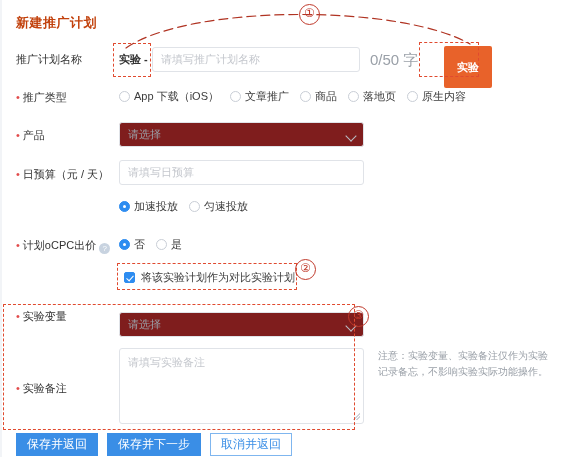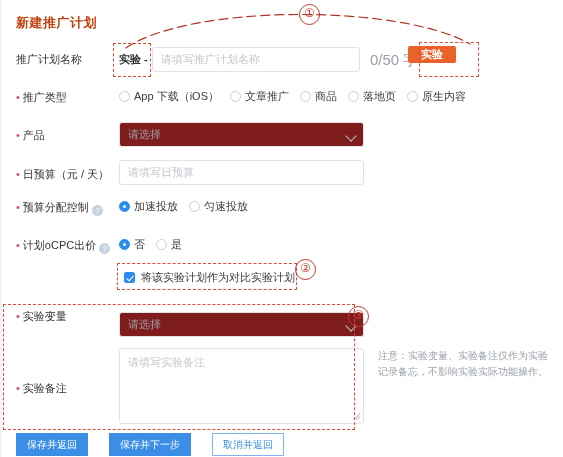--- a/index.html
+++ b/index.html
@@ -57,22 +57,22 @@
     font-size:11px;font-weight:bold;color:#333;line-height:25px;
   }
   .name-input{
     position:absolute;left:152px;top:47px;width:208px;
   }
   .counter{
     position:absolute;left:370px;top:47px;
     font-size:15px;color:#9aa0a8;line-height:25px;white-space:nowrap;
   }
   .exp-btn{
-    position:absolute;left:408px;top:46px;
-    width:48px;height:17px;
+    position:absolute;left:444px;top:46px;
+    width:48px;height:42px;
     background:#e8622a;color:#ffffff;
     border:none;border-radius:2px;
     font-size:11px;font-weight:bold;
     font-family:"Liberation Sans",sans-serif;
     cursor:pointer;
     display:flex;align-items:center;justify-content:center;
   }
 
   
   .radio-group{position:absolute;display:flex;align-items:center;}
@@ -124,24 +124,24 @@
 
   
   .note{
     position:absolute;left:378px;top:348px;width:178px;
     font-size:10px;color:#9aa0a8;line-height:16px;
   }
 
   
   .btnbar{position:absolute;left:16px;top:433px;display:flex;}
   .btn{
-    height:21px;border-radius:0;font-size:10px;
+    height:21px;border-radius:0;font-size:12px;
     font-family:"Liberation Sans",sans-serif;
     display:flex;align-items:center;justify-content:center;
-    cursor:pointer;margin-right:21px;padding:0 10px;
+    cursor:pointer;margin-right:9px;padding:0 10px;
     white-space:nowrap;
   }
   .btn-primary{background:#3a8ee6;color:#fff;border:1px solid #3a8ee6;}
   .btn-ghost{background:#fff;color:#3a8ee6;border:1px solid #7fb6ef;}
 
   
   .dash{
     position:absolute;border:1px dashed #e04a2f;border-radius:1px;
     pointer-events:none;
   }
@@ -217,23 +217,20 @@
     <span class="caret"></span>
   </div>
 
   <div class="lbl" style="top:167px;">
     <span class="req">•</span><span>日预算（元 / 天）</span>
   </div>
   <div class="textbox" style="position:absolute;left:119px;top:160px;width:245px;">
     <span class="ph">请填写日预算</span>
   </div>
 
-  <div class="lbl" style="top:200px;">
-    <span class="req">•</span><span>预算分配控制</span><span class="help-icon">?</span>
-  </div>
   <div class="radio-group" style="left:119px;top:199px;">
     <span class="radio-item">
       <span class="rdo on"></span>
       <span class="rlab">加速投放</span>
     </span>
     <span class="radio-item">
       <span class="rdo"></span>
       <span class="rlab">匀速投放</span>
     </span>
   </div>

